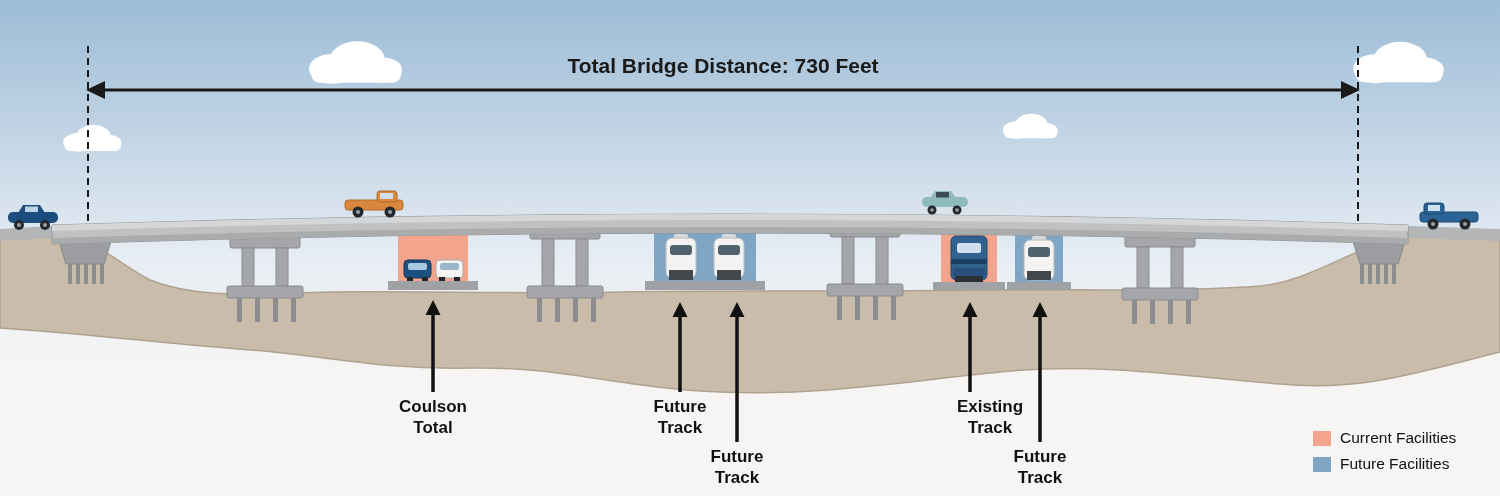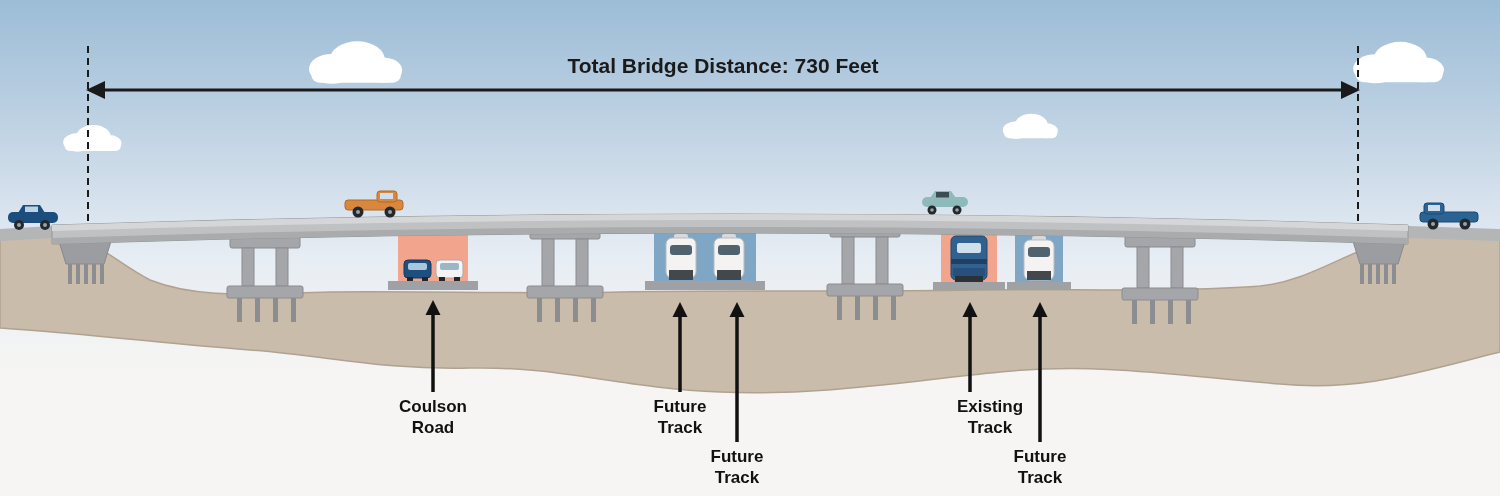--- a/index.html
+++ b/index.html
@@ -251,24 +251,38 @@
       <line x1="970" y1="316" x2="970" y2="392"></line>
       <polygon points="970,302 962.5,317 977.5,317" stroke="none"></polygon>
       <line x1="1040" y1="316" x2="1040" y2="442"></line>
       <polygon points="1040,302 1032.5,317 1047.5,317" stroke="none"></polygon>
     </g>
   </svg>
 
   <div class="dim-title">Total Bridge Distance: 730 Feet</div>
 
   <div class="callout callout-coulson">Coulson
-Road</div>
+Total</div>
   <div class="callout callout-future-left">Future
 Track</div>
   <div class="callout callout-future-center">Future
 Track</div>
   <div class="callout callout-existing">Existing
 Track</div>
   <div class="callout callout-future-right">Future
 Track</div>
 
+  <div class="legend">
+    <div class="legend-row">
+      <svg class="legend-swatch" viewBox="0 0 18 15">
+        <rect x="0" y="0" width="18" height="15" fill="#F2A58C"></rect>
+      </svg>
+      <span>Current Facilities</span>
+    </div>
+    <div class="legend-row">
+      <svg class="legend-swatch" viewBox="0 0 18 15">
+        <rect x="0" y="0" width="18" height="15" fill="#7FA6C5"></rect>
+      </svg>
+      <span>Future Facilities</span>
+    </div>
+  </div>
 
 </div>
 
 </body></html>

